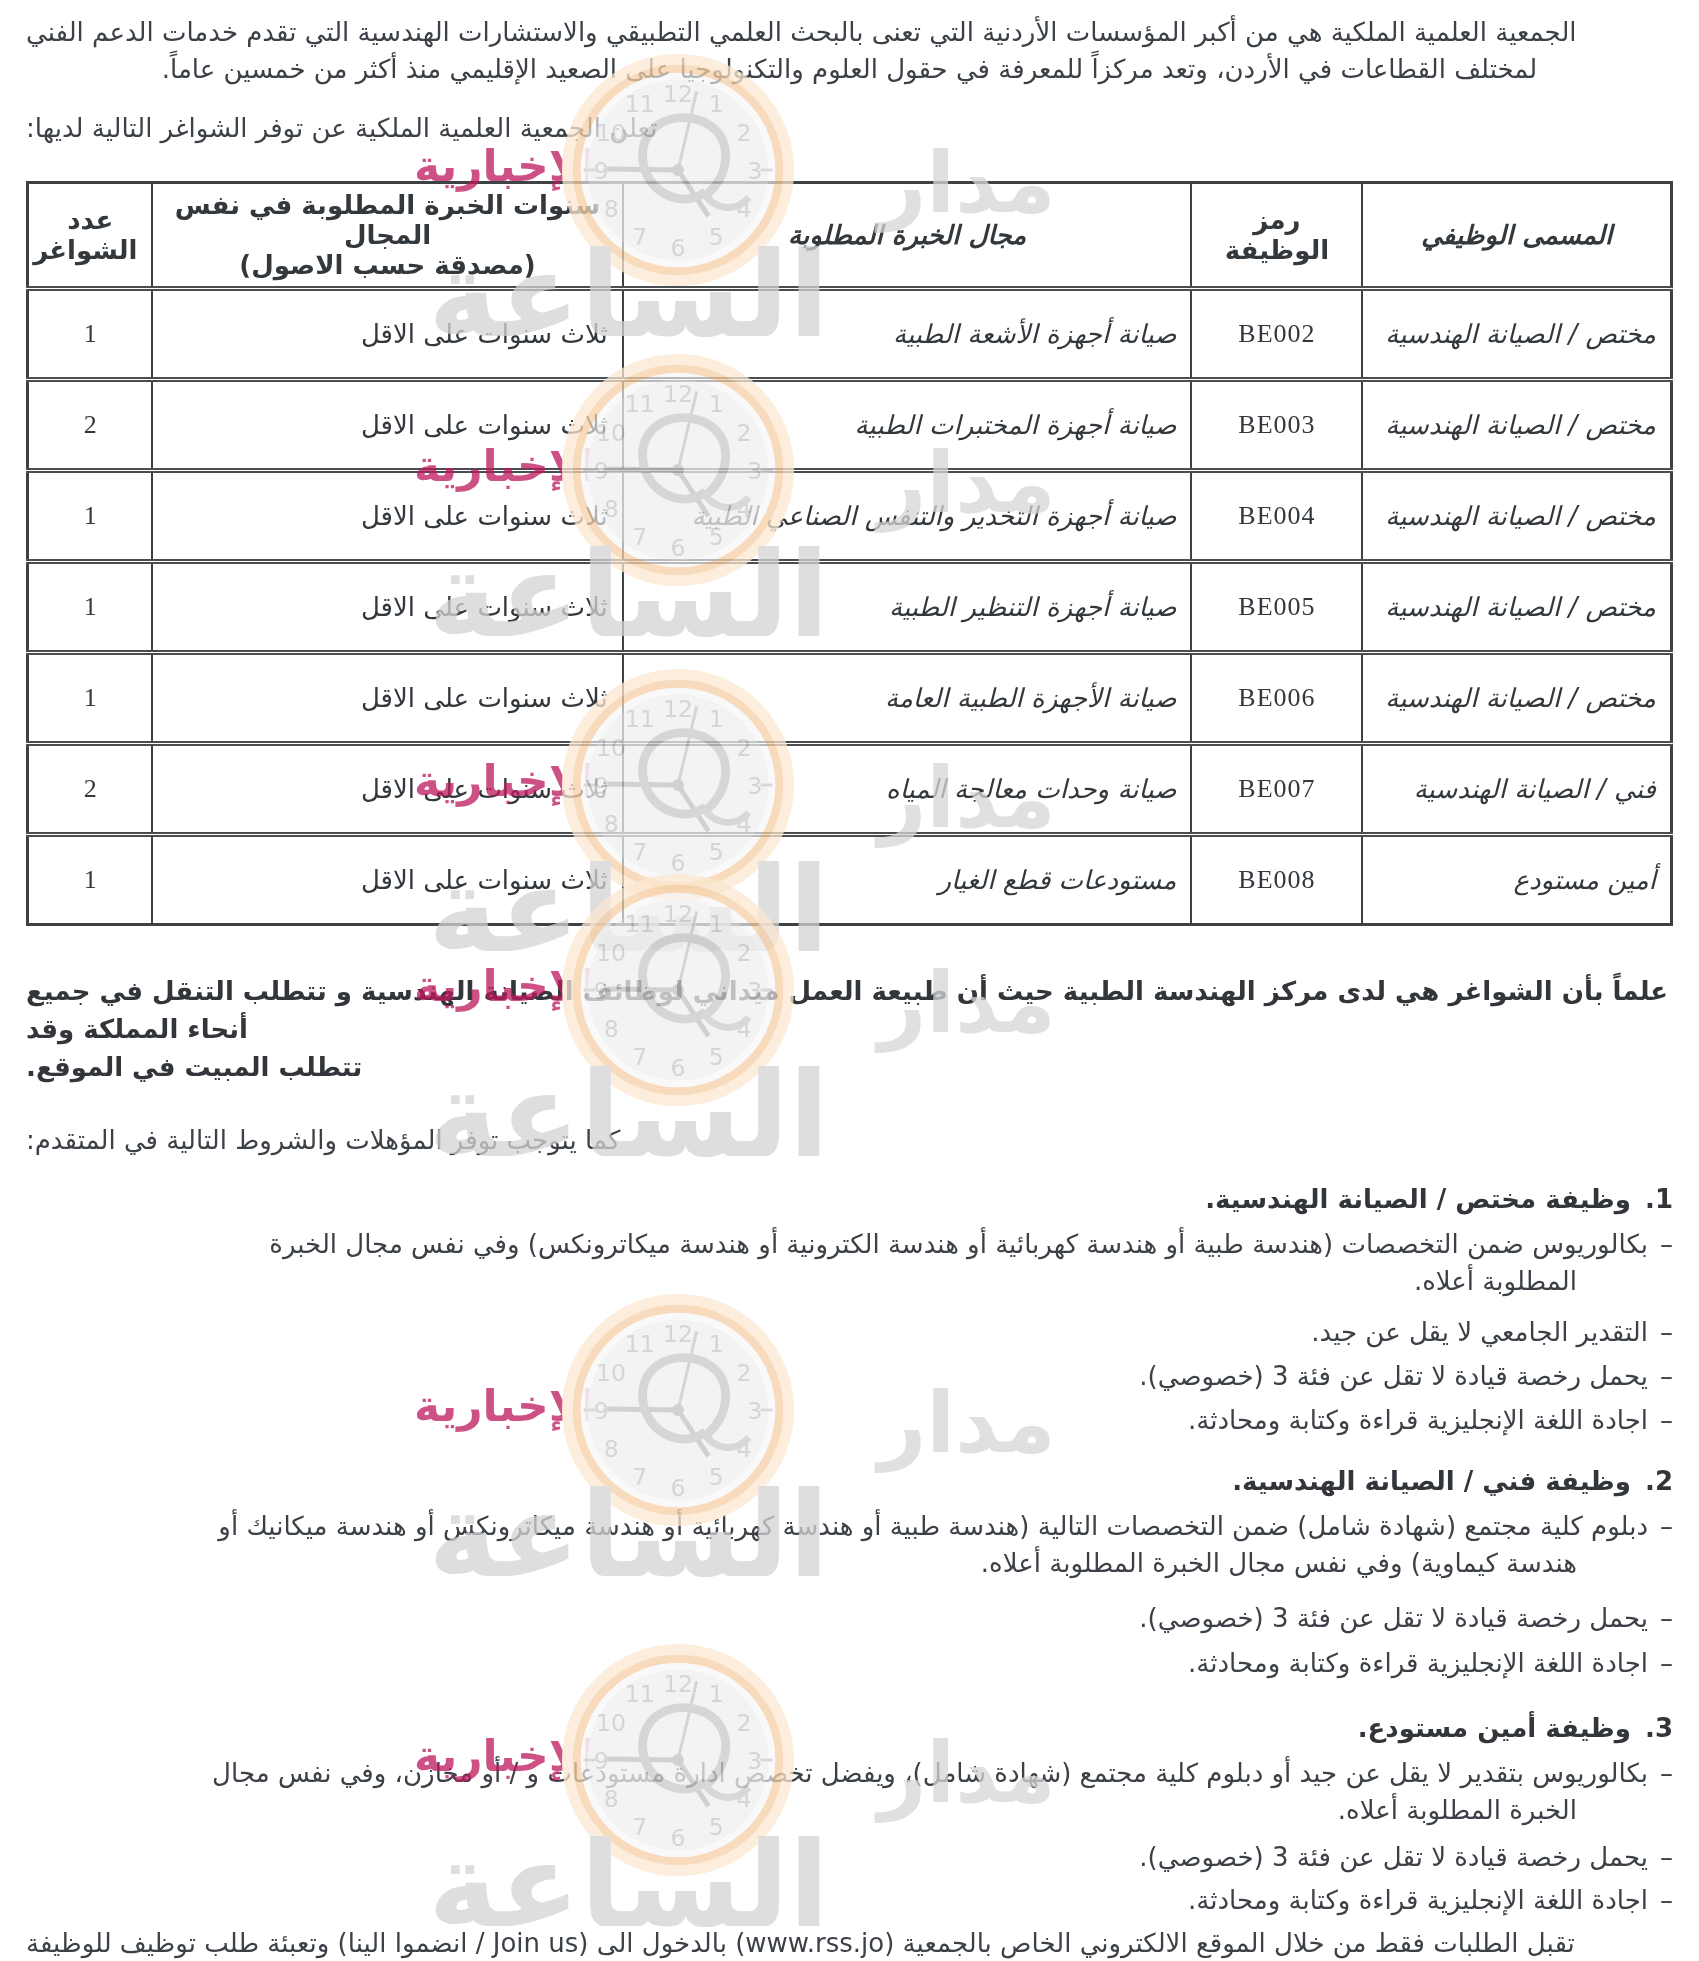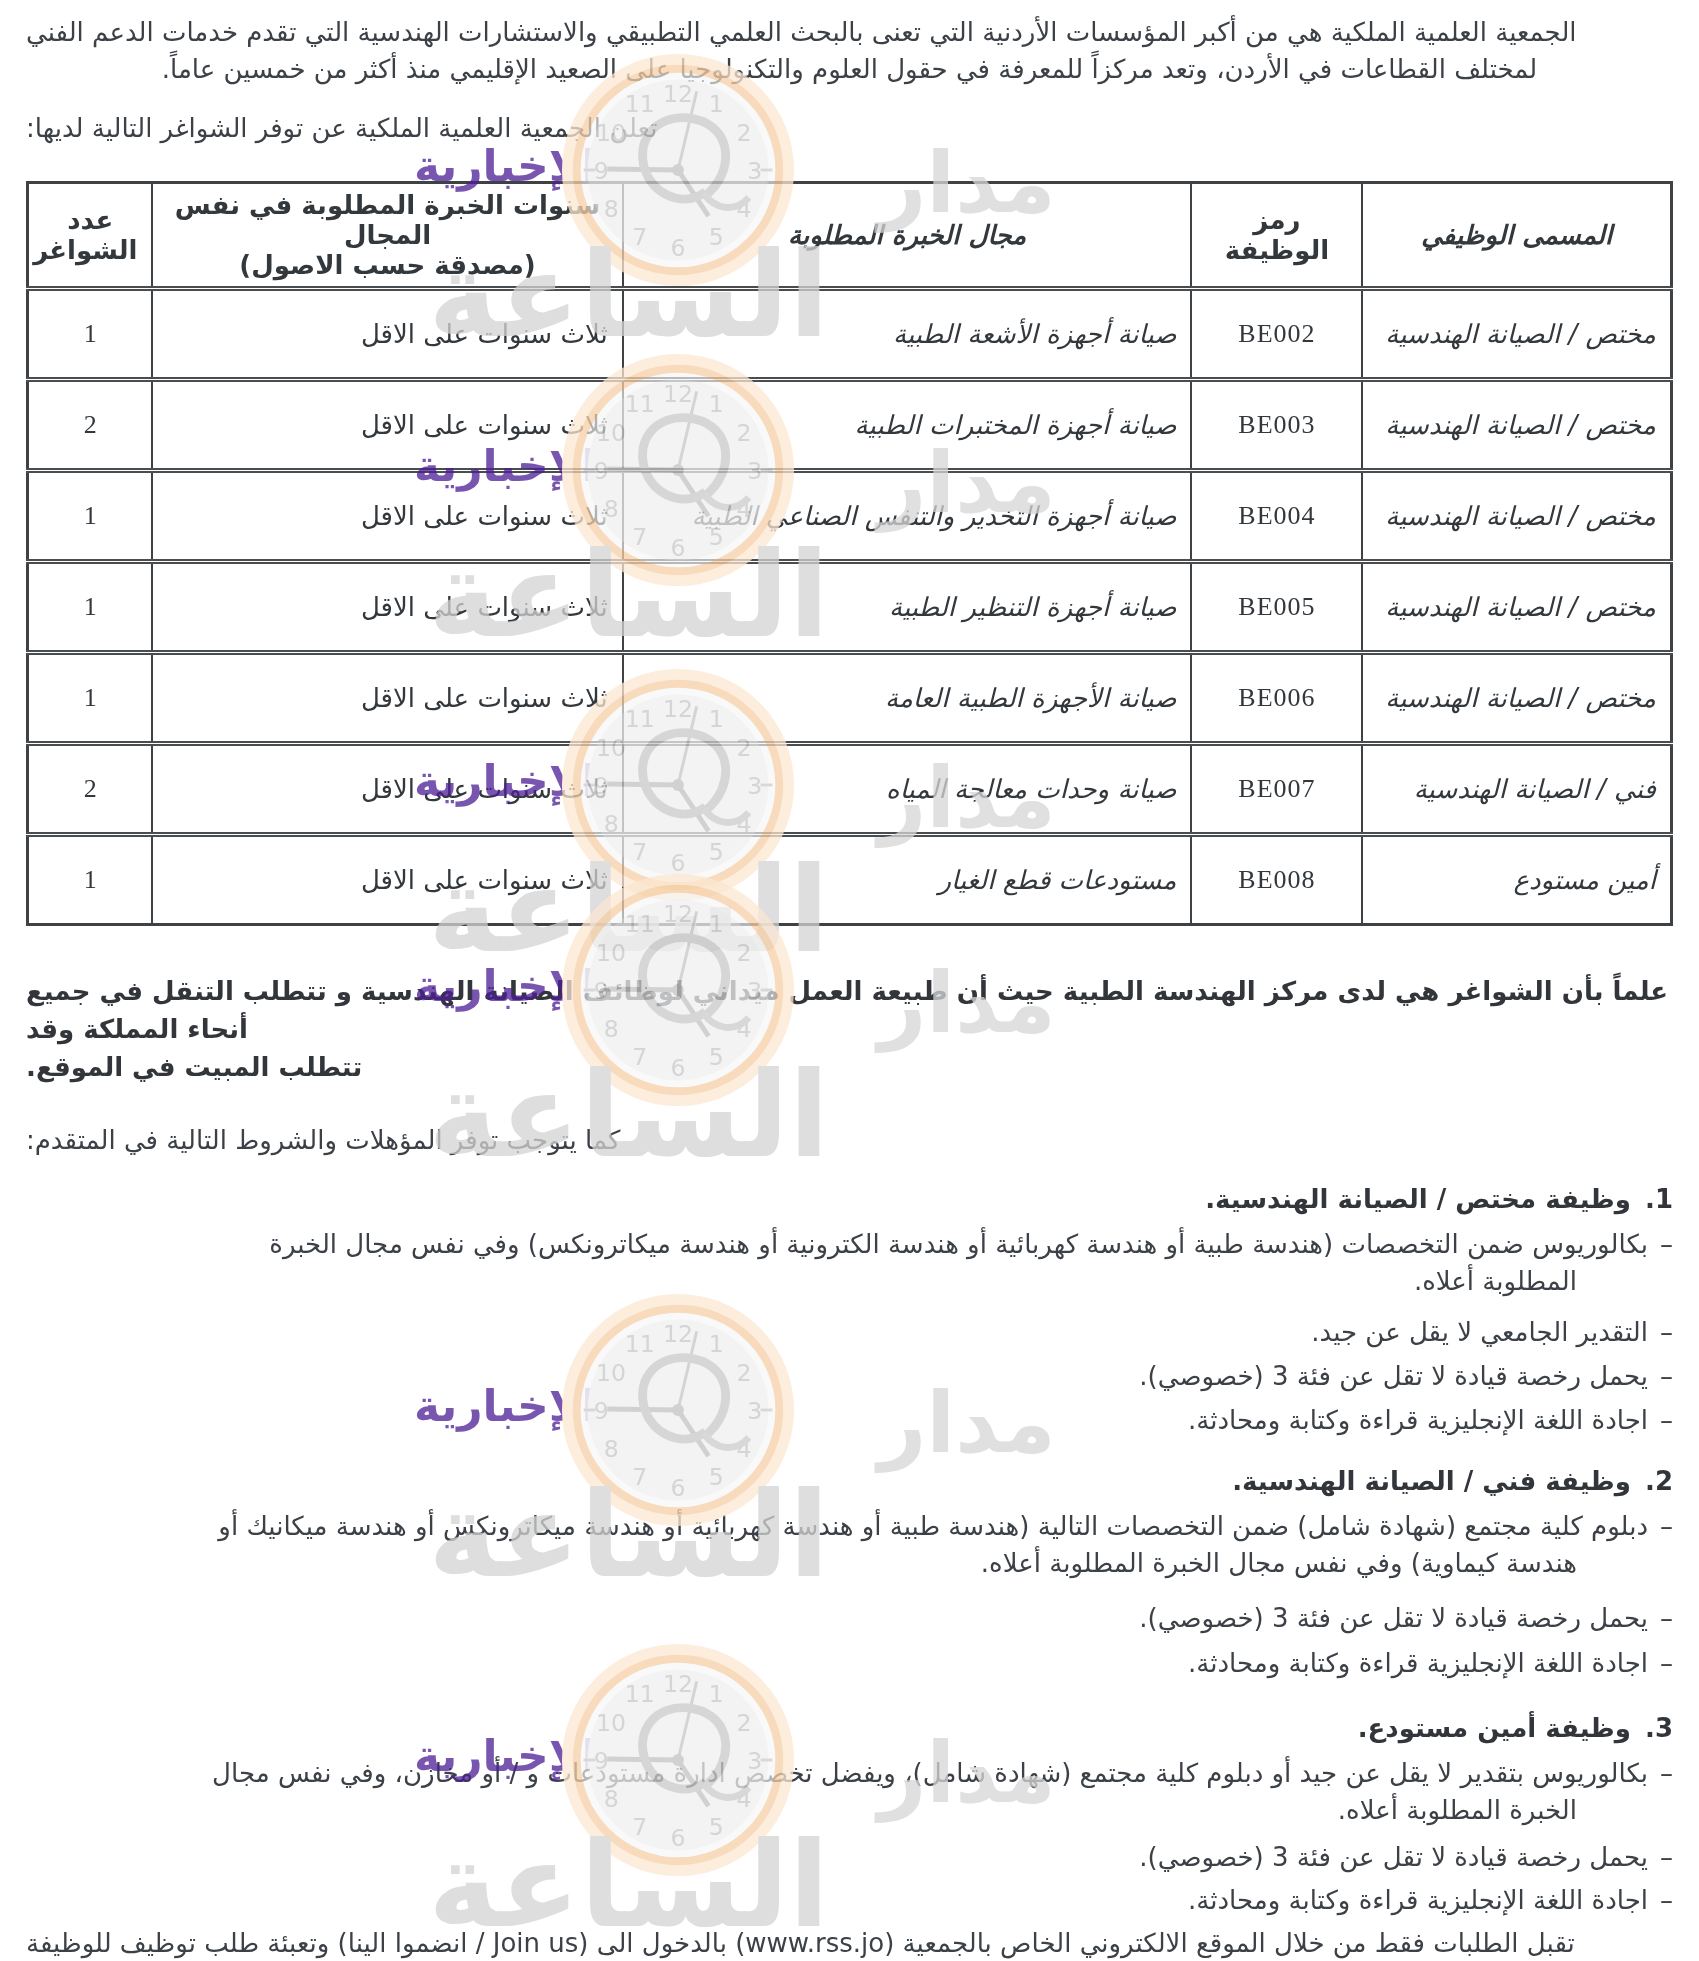--- a/index.html
+++ b/index.html
@@ -54,21 +54,21 @@
   
   .closing .l2, .closing .l3{text-align:right;}
   .closing .l2{margin-right:0;padding-right:0;margin-left:200px;text-align:right;}
   .closing .l2{margin-left:0;margin-right:200px;}
 
   
   .wm-layer{position:absolute;inset:0;z-index:2;pointer-events:none;}
   .wm-tile{position:absolute;left:400px;width:680px;height:320px;opacity:.75;}
   .wm-clock{position:absolute;left:160px;top:4px;width:236px;height:236px;}
   .wm-word{position:absolute;color:#d7d7d7;font-weight:700;white-space:nowrap;}
-  .wm-sub{left:14px;top:92px;font-size:44px;color:#4c1d95;}
+  .wm-sub{left:14px;top:92px;font-size:44px;color:#be185d;}
   .wm-top{left:478px;top:86px;font-size:84px;color:#d6d6d6;}
   .wm-main{left:28px;top:178px;font-size:118px;color:#d3d3d3;}
   svg text{font-family:"DejaVu Sans",sans-serif;}
   .defs-hidden{position:absolute;width:0;height:0;overflow:hidden;}
 </style>
 </head>
 <body>
 
 <svg class="defs-hidden" aria-hidden="true">
   <defs>

